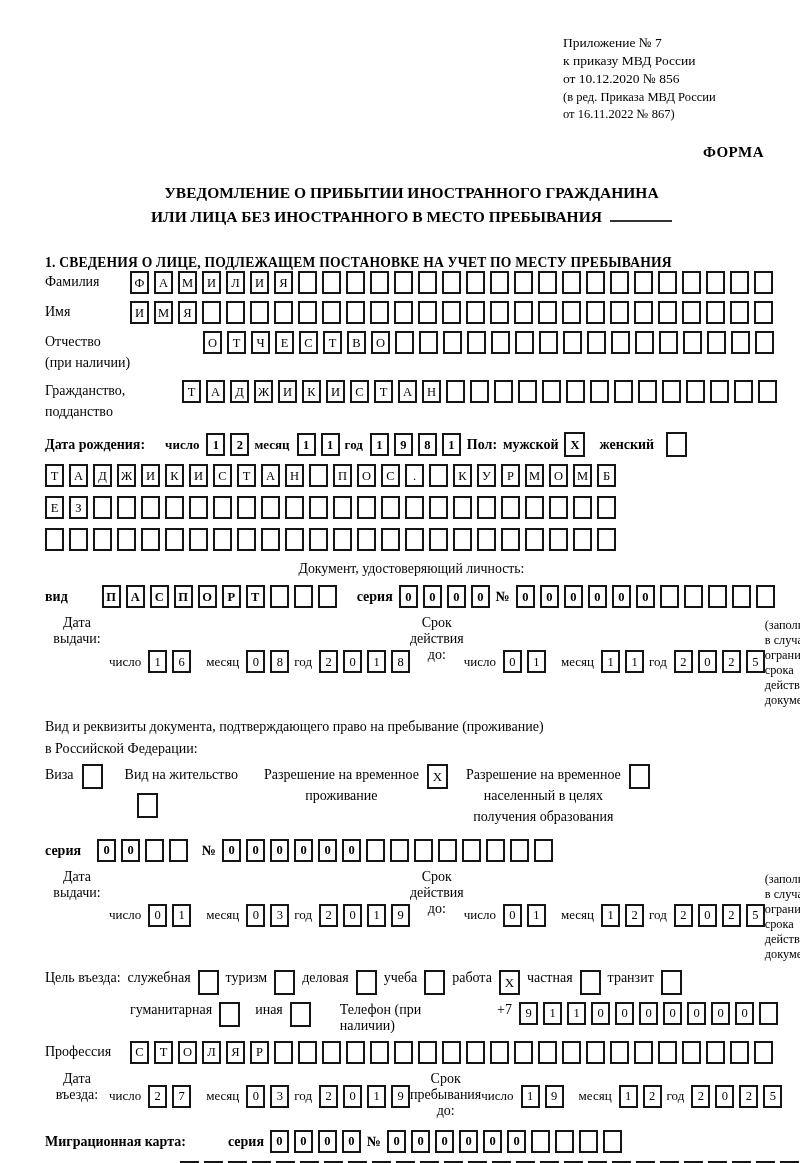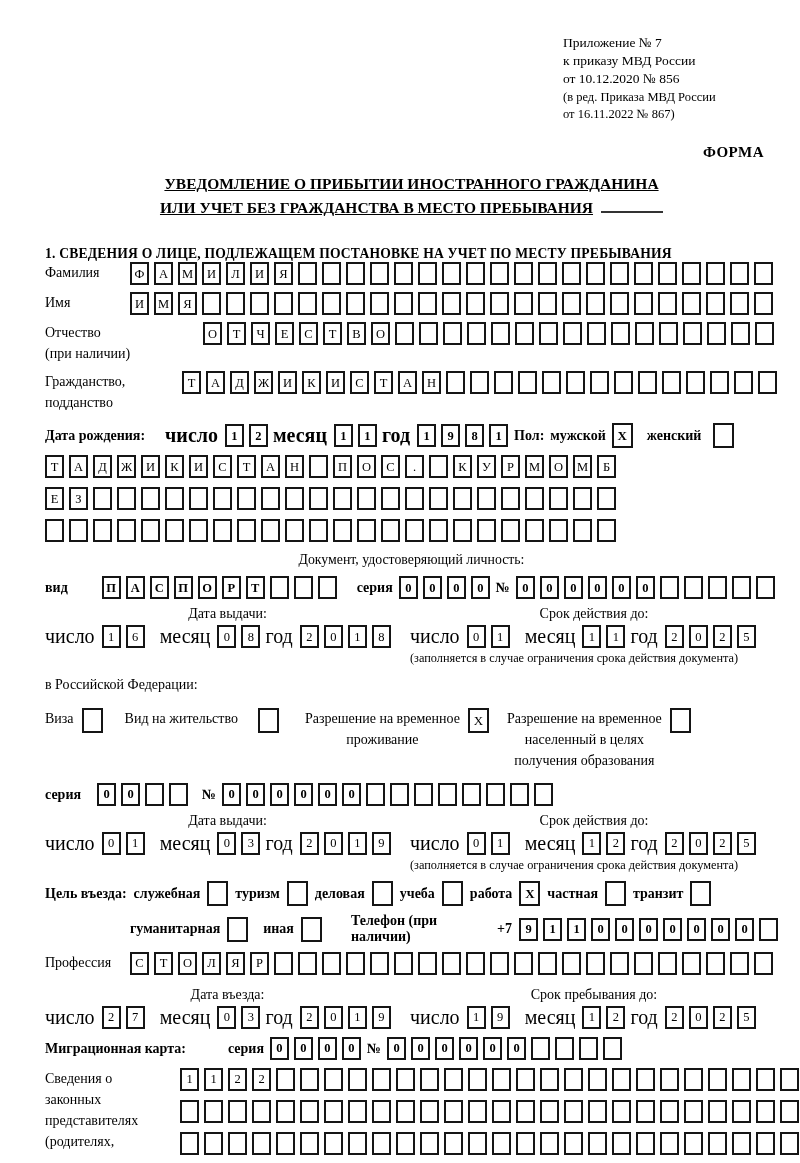--- a/index.html
+++ b/index.html
@@ -3,74 +3,74 @@
 <meta charset="utf-8">
 <style>
   html,body{margin:0;padding:0;background:#ffffff;}
   body{width:800px;font-family:"Liberation Serif","DejaVu Serif",serif;color:#000;}
   .page{width:800px;min-height:1163px;box-sizing:border-box;padding:34px 22px 30px 45px;background:#fff;}
 
   .annex{margin-left:518px;font-size:13.5px;line-height:1.35;}
   .annex .small{font-size:12.5px;}
   .form-label{font-size:15px;font-weight:bold;text-align:right;padding-right:14px;margin-top:22px;letter-spacing:.5px;}
 
-  .title{margin-top:11px;text-align:center;font-weight:bold;font-size:15.5px;line-height:1.55;text-decoration:underline;}
+  .title{margin-top:20px;text-align:center;font-weight:bold;font-size:15.5px;line-height:1.55;}
   .title-underline{display:inline-block;width:62px;border-bottom:2px solid #333;height:12px;margin-left:8px;}
 
   .section-heading{margin-top:26px;font-weight:bold;font-size:13.6px;letter-spacing:.2px;}
 
   .row{display:flex;align-items:flex-start;margin-bottom:7px;}
   .label{font-size:14px;line-height:1.5;flex:none;}
   .w85{width:85px;}  .w137{width:137px;} .w158{width:158px;} .w115{width:115px;}
   .cells{display:flex;gap:5px;flex:none;}
   .cell{flex:none;width:15px;height:19px;border:2px solid #151515;display:flex;align-items:center;justify-content:center;
         font-size:12.5px;line-height:1;background:#fff;}
   .boxcells .cell{width:17px;height:21px;font-size:13px;}
   .stack{display:flex;flex-direction:column;gap:9px;}
 
   .inlinebits{display:flex;align-items:center;gap:6px;flex-wrap:nowrap;font-weight:bold;}
   .dategroup{display:flex;align-items:center;gap:5px;}
-  .dategroup .lbl{font-size:20px;margin-right:2px;}
+  .dategroup .lbl{font-size:13px;margin-right:2px;}
 
   .doc-heading{text-align:center;font-weight:normal;font-size:13.8px;margin:10px 0 8px 0;}
 
   .two-col{display:flex;margin-bottom:8px;}
-  .col{display:flex;flex-direction:column;}
+  .col{display:flex;flex-direction:row;}
   .col-left{flex:0 0 365px;}
   .col-right{flex:1;}
   .col-title{text-align:center;font-size:14px;margin-bottom:3px;}
   .note{font-size:12.3px;margin-top:3px;text-align:left;}
 
   .intro{font-size:14px;line-height:1.55;}
 
   .optrow{display:flex;align-items:flex-start;gap:10px;margin-bottom:8px;}
   .opt{display:flex;align-items:flex-start;gap:8px;}
   .opt .opt-label{font-size:14px;text-align:center;line-height:1.5;}
-  .purposerow{display:flex;align-items:center;gap:7px;margin-bottom:7px;font-size:14px;flex-wrap:nowrap;font-weight:bold;}
-  .mt4{margin-top:12px;}
+  .purposerow{display:flex;align-items:flex-start;gap:7px;margin-bottom:7px;font-size:14px;flex-wrap:nowrap;}
+  .mt4{margin-top:4px;}
 </style>
 </head>
 <body>
 
 <div class="page">
 
   <div class="annex">
     <div>Приложение № 7</div>
     <div>к приказу МВД России</div>
     <div>от 10.12.2020 № 856</div>
     <div class="small">(в ред. Приказа МВД России</div>
     <div class="small">от 16.11.2022 № 867)</div>
   </div>
 
   <div class="form-label">ФОРМА</div>
 
   <div class="title">
     <div>УВЕДОМЛЕНИЕ О ПРИБЫТИИ ИНОСТРАННОГО ГРАЖДАНИНА</div>
     <div>
-      <span>ИЛИ УЧЕТ БЕЗ ГРАЖДАНСТВА В МЕСТО ПРЕБЫВАНИЯ</span><span class="title-underline"></span>
+      <span>ИЛИ ЛИЦА БЕЗ ИНОСТРАННОГО В МЕСТО ПРЕБЫВАНИЯ</span><span class="title-underline"></span>
     </div>
   </div>
 
   <div class="section-heading">1. СВЕДЕНИЯ О ЛИЦЕ, ПОДЛЕЖАЩЕМ ПОСТАНОВКЕ НА УЧЕТ ПО МЕСТУ ПРЕБЫВАНИЯ</div>
 
   <div class="row">
     <span class="label w85">Фамилия</span>
     <span class="cells">
         <span class="cell">Ф</span>
         <span class="cell">А</span>
@@ -398,31 +398,32 @@
             <span class="cell">0</span>
             <span class="cell">2</span>
             <span class="cell">5</span>
           </span>
       </div>
       <div class="note">(заполняется в случае ограничения срока действия документа)</div>
     </div>
   </div>
 
   <div class="intro">
+    <div>Вид и реквизиты документа, подтверждающего право на пребывание (проживание)</div>
     <div>в Российской Федерации:</div>
   </div>
 
   <div class="optrow mt4">
     <span class="opt">
       <span class="opt-label">Виза</span>
       <span class="cells boxcells">
           <span class="cell"></span>
         </span>
     </span>
-    <span class="opt" style="margin-left:12px;">
+    <span class="opt" style="margin-left:12px;flex-direction:column;">
       <span class="opt-label">Вид на жительство</span>
       <span class="cells boxcells" style="margin-left:12px;">
           <span class="cell"></span>
         </span>
     </span>
     <span class="opt" style="margin-left:16px;">
       <span class="opt-label">
         <div>Разрешение на временное</div>
         <div>проживание</div>
       </span>

